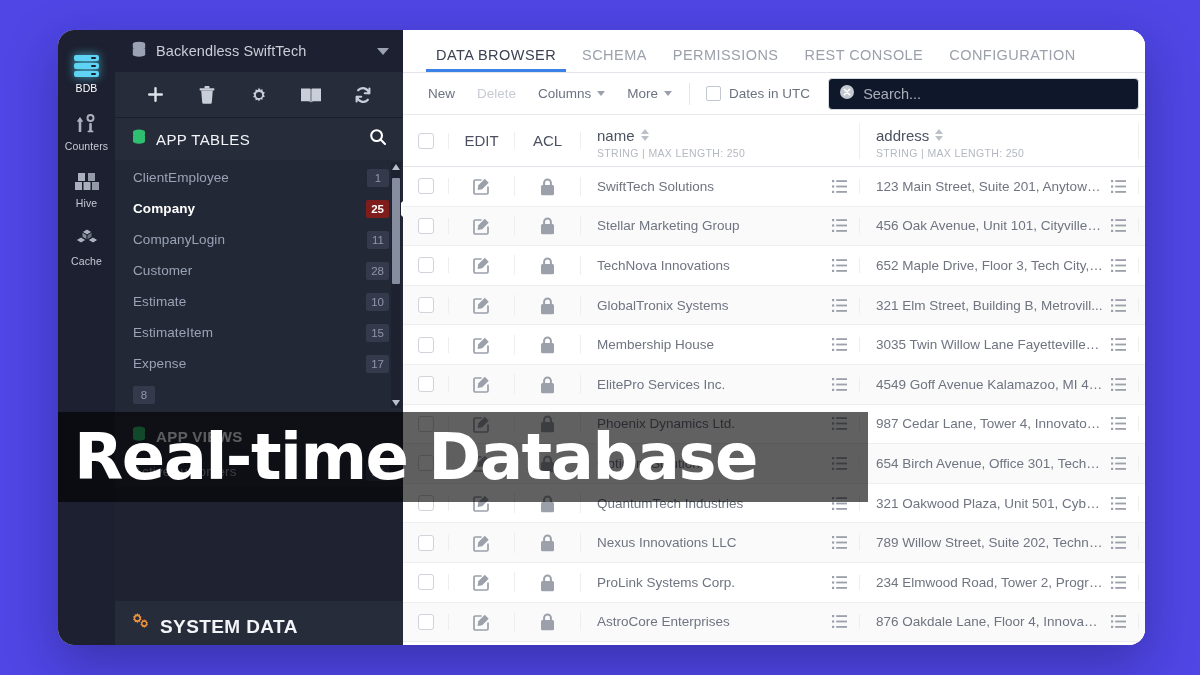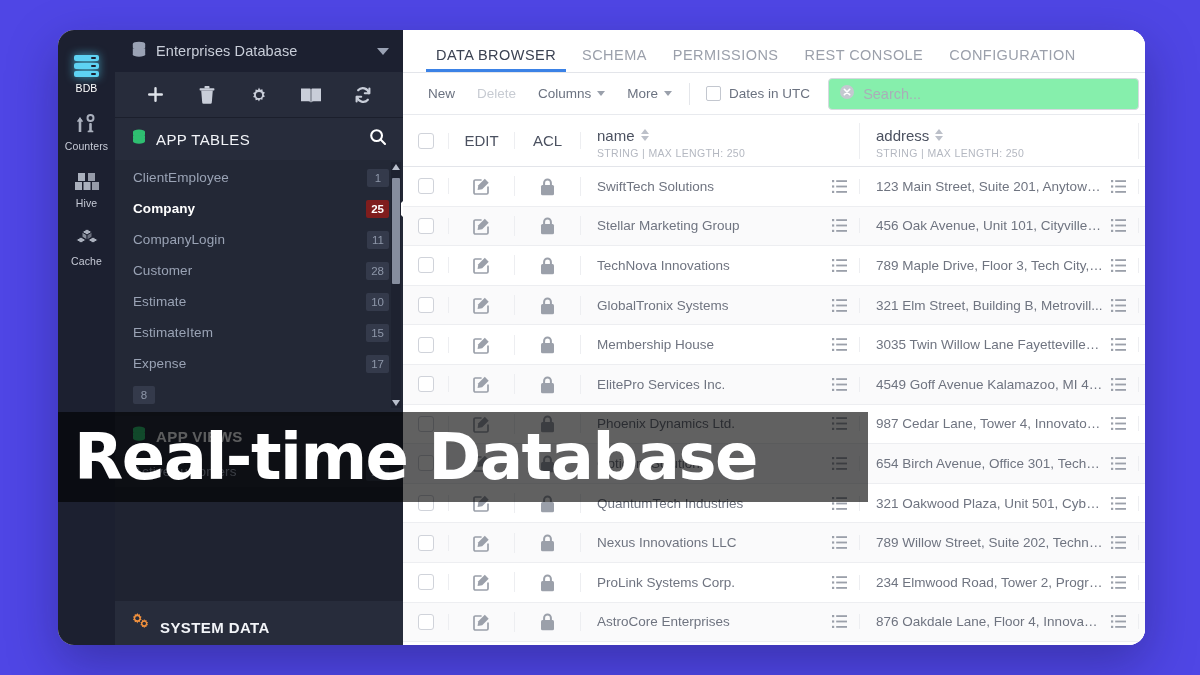--- a/index.html
+++ b/index.html
@@ -184,21 +184,21 @@
 
   #panel-spacer { flex: 1; background: #1f2331; }
 
   #system-data {
     height: 44px;
     display: flex; align-items: center; gap: 10px;
     padding: 0 16px;
     background: #272c3b;
   }
   #system-data .sec-title {
-    font-size: 15px; font-weight: bold; color: #f2f4f8; letter-spacing: .4px; margin-top: 8px;
+    font-size: 19px; font-weight: bold; color: #f2f4f8; letter-spacing: .4px; margin-top: 8px;
   }
 
   
   #main { flex: 1; background: #ffffff; display: flex; flex-direction: column; min-width: 0; }
 
   #tabs {
     height: 43px;
     display: flex; align-items: flex-end;
     gap: 0;
     padding: 0 20px;
@@ -256,21 +256,21 @@
     border: 1px solid #c3c7cf; border-radius: 2px;
     background: #fff;
   }
   #search-wrap {
     margin-left: 8px;
     flex: 1;
     height: 32px;
     min-width: 0;
     border: 1px solid #d6d9df;
     border-radius: 4px;
-    background: #86efac;
+    background: #0f172a;
     display: flex; align-items: center;
     gap: 8px;
     padding: 0 10px;
   }
   #search-wrap input {
     flex: 1; border: 0; outline: 0;
     font-size: 14.5px; color: #6b7280;
     font-family: inherit;
     background: transparent;
     min-width: 0;
@@ -398,21 +398,21 @@
         <svg width="16" height="17" viewBox="0 0 16 17" fill="#9aa2b4">
           <ellipse cx="8" cy="3" rx="6.2" ry="2.3"></ellipse>
           <rect x="1.8" y="3" width="12.4" height="3.3"></rect>
           <ellipse cx="8" cy="6.3" rx="6.2" ry="2.3"></ellipse>
           <rect x="1.8" y="7.4" width="12.4" height="3.2"></rect>
           <ellipse cx="8" cy="10.6" rx="6.2" ry="2.3"></ellipse>
           <rect x="1.8" y="11" width="12.4" height="2.2"></rect>
           <ellipse cx="8" cy="13.4" rx="6.2" ry="2.3"></ellipse>
         </svg>
       </span>
-      <span class="sel-title">Enterprises Database</span>
+      <span class="sel-title">Backendless SwiftTech</span>
       <span class="caret-down"></span>
     </div>
 
     <div id="tool-row">
       <span class="tool-btn">
         <svg width="17" height="17" viewBox="0 0 17 17" fill="none" stroke="#dfe3ea" stroke-width="2.4" stroke-linecap="round">
           <path d="M8.5 2.2v12.6M2.2 8.5h12.6"></path>
         </svg>
       </span>
       <span class="tool-btn">
@@ -736,21 +736,21 @@
                   <rect x="0" y="1" width="2.2" height="2.2"></rect>
                   <rect x="0" y="6.4" width="2.2" height="2.2"></rect>
                   <rect x="0" y="11.8" width="2.2" height="2.2"></rect>
                   <rect x="4.2" y="1.2" width="10.8" height="1.8"></rect>
                   <rect x="4.2" y="6.6" width="10.8" height="1.8"></rect>
                   <rect x="4.2" y="12" width="10.8" height="1.8"></rect>
                 </svg>
               </span>
             </div>
             <div class="c-data">
-              <span class="cell-val">789 Maple Drive, Floor 3, Tech City, ...</span>
+              <span class="cell-val">652 Maple Drive, Floor 3, Tech City, ...</span>
               <span class="icon-btn">
                 <svg width="15" height="15" viewBox="0 0 15 15" fill="#9ba0aa">
                   <rect x="0" y="1" width="2.2" height="2.2"></rect>
                   <rect x="0" y="6.4" width="2.2" height="2.2"></rect>
                   <rect x="0" y="11.8" width="2.2" height="2.2"></rect>
                   <rect x="4.2" y="1.2" width="10.8" height="1.8"></rect>
                   <rect x="4.2" y="6.6" width="10.8" height="1.8"></rect>
                   <rect x="4.2" y="12" width="10.8" height="1.8"></rect>
                 </svg>
               </span>

